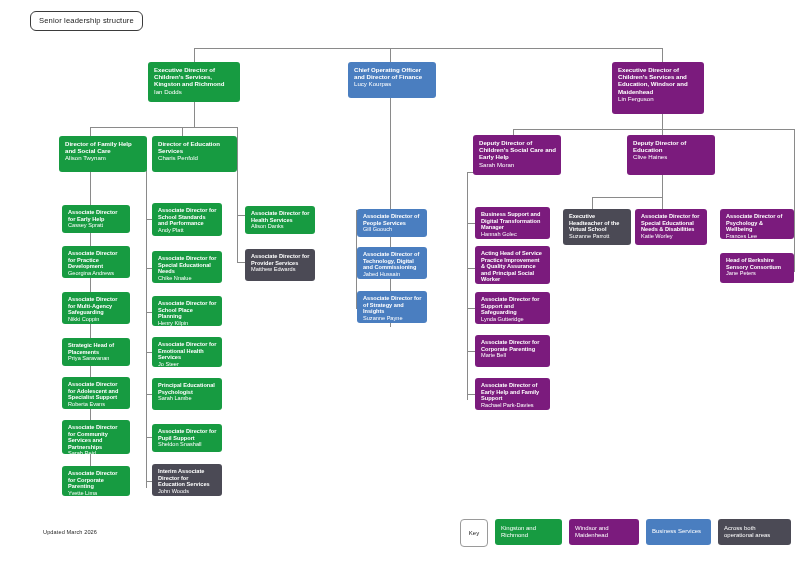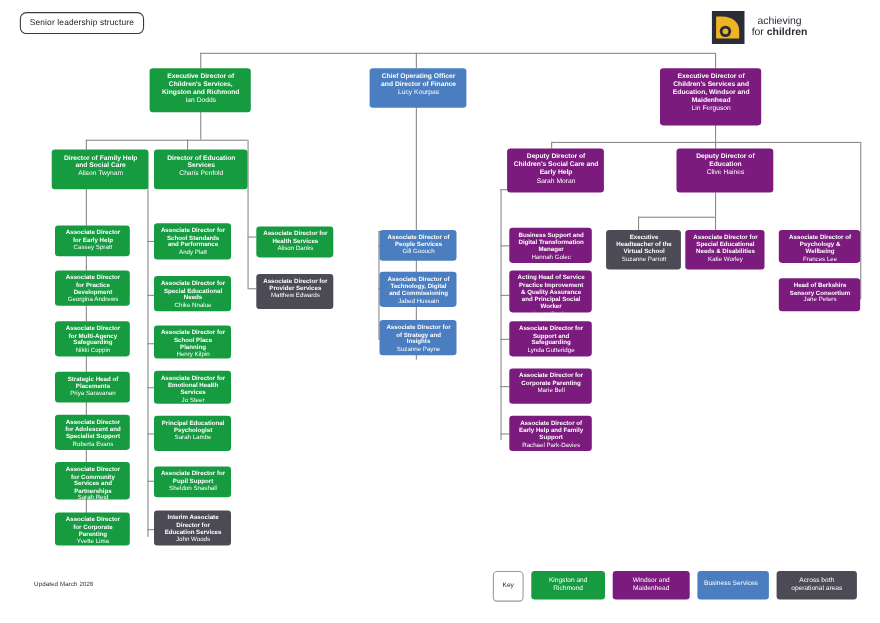--- a/index.html
+++ b/index.html
@@ -2,21 +2,21 @@
 <html><head>
 <meta charset="utf-8">
 <style>
   html,body{margin:0;padding:0;}
   body{
     width:800px;height:566px;background:#ffffff;
     font-family:"Liberation Sans", sans-serif;
     -webkit-font-smoothing:antialiased;
     position:relative;overflow:hidden;
   }
-  #chart{position:absolute;left:0;top:0;width:742px;height:566px;text-align:center;}
+  #chart{position:absolute;left:12px;top:0;width:742px;height:566px;}
 
   
   .title-pill{
     position:absolute;left:18px;top:11px;
     border:1px solid #3b3b3b;border-radius:6px;
     background:#ffffff;color:#1b1b1b;
     font-size:7.6px;font-weight:400;letter-spacing:.15px;
     padding:4px 8px 5px 8px;white-space:nowrap;
   }
 
@@ -69,35 +69,20 @@
     font-size:5.6px;font-weight:400;letter-spacing:.1px;
   }
 </style>
 </head>
 <body>
 
 <div id="chart">
 
   <div class="title-pill">Senior leadership structure</div>
 
-  <div class="logo">
-    <div class="logo-mark">
-      <svg width="30" height="30" viewBox="0 0 30 30">
-        <rect x="0" y="0" width="30" height="30" fill="#2c2c38"></rect>
-        <path d="M4 25 L4 5 L9 5 C20 5 25 11 25 18 L25 25 Z" fill="#f0b323"></path>
-        <circle cx="12.5" cy="18.5" r="5.2" fill="#2c2c38"></circle>
-        <circle cx="12.5" cy="18.5" r="2.6" fill="#f0b323"></circle>
-        <rect x="0" y="0" width="30" height="30" fill="none" stroke="#2c2c38" stroke-width="0"></rect>
-      </svg>
-    </div>
-    <div class="logo-txt">
-      <span class="l1">achieving</span>
-      <span class="l2"><span>for </span><b>children</b></span>
-    </div>
-  </div>
 
   <div class="ln h" style="left:182px;top:48px;width:468px;"></div>
   <div class="ln v" style="left:182px;top:48px;height:14px;"></div>
   <div class="ln v" style="left:378px;top:48px;height:14px;"></div>
   <div class="ln v" style="left:650px;top:48px;height:14px;"></div>
 
   <div class="ln v" style="left:182px;top:101px;height:26px;"></div>
   <div class="ln h" style="left:78px;top:127px;width:147px;"></div>
   <div class="ln v" style="left:78px;top:127px;height:9px;"></div>
   <div class="ln v" style="left:170px;top:127px;height:9px;"></div>

